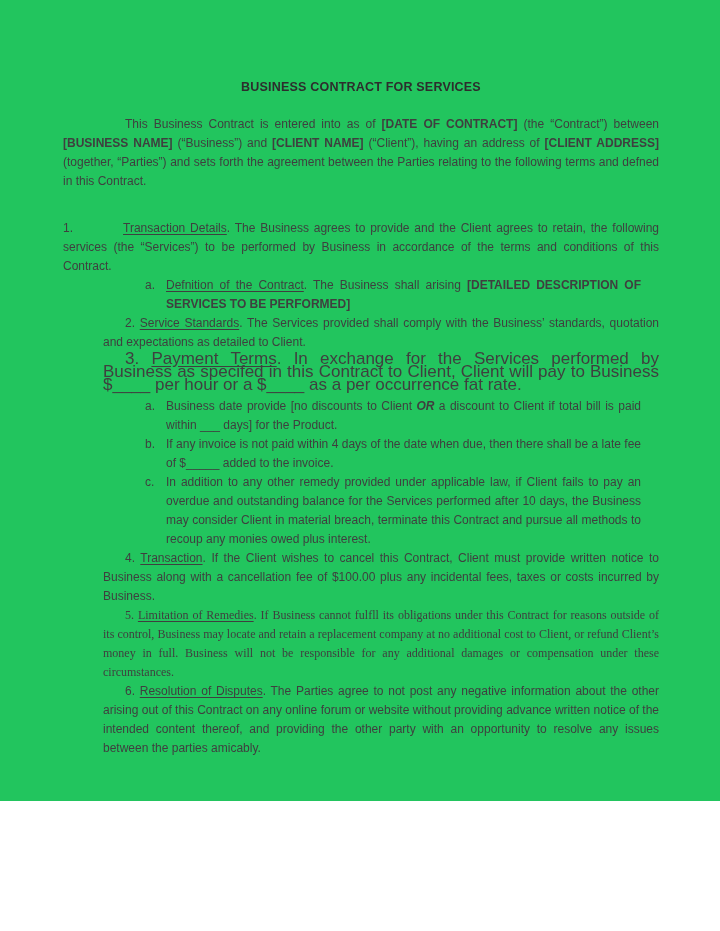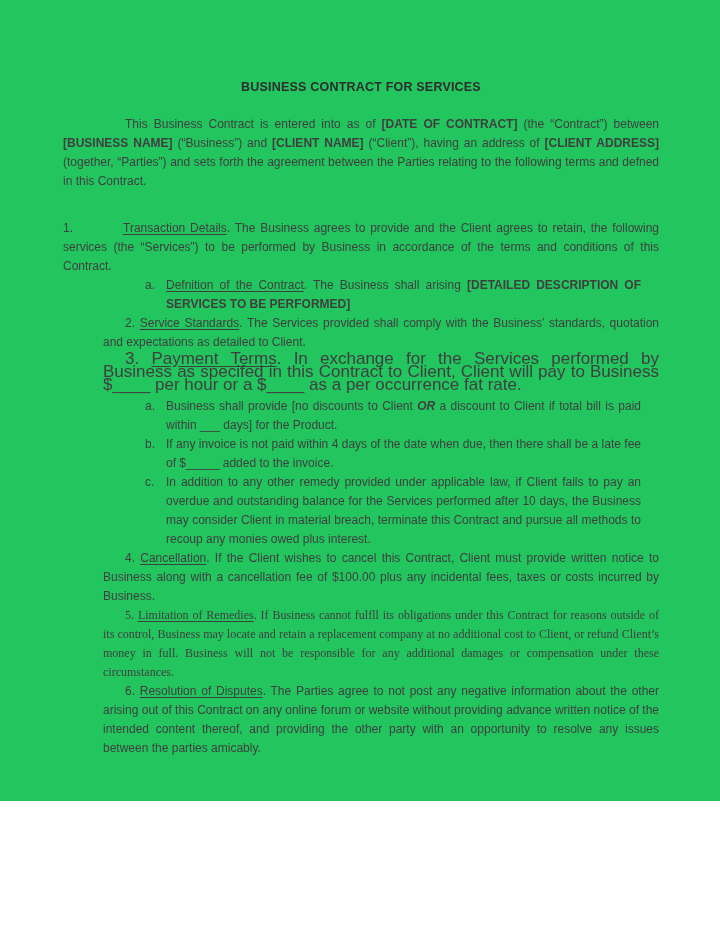--- a/index.html
+++ b/index.html
@@ -102,32 +102,32 @@
       </li>
     </ul>
 
     <p class="para sec-indent mt-gap"><span>2. </span><span class="u">Service Standards</span><span>. The Services provided shall comply with the Business’ standards, quotation and expectations as detailed to Client.</span></p>
 
     <p class="para sec-indent small mt-11"><span>3. </span><span class="u">Payment Terms</span><span>. In exchange for the Services performed by Business as specifed in this Contract to Client, Client will pay to Business $____ per hour or a $____ as a per occurrence fat rate.</span></p>
 
     <ul class="sub-list list-mt">
       <li class="sub-item">
         <span class="marker">a.</span>
-        <span class="itext"><span>Business shall provide [no discounts to Client </span><span class="b i">OR</span><span> a discount to Client if total bill is paid within ___ days] for the Product.</span></span>
+        <span class="itext"><span>Business date provide [no discounts to Client </span><span class="b i">OR</span><span> a discount to Client if total bill is paid within ___ days] for the Product.</span></span>
       </li>
       <li class="sub-item">
         <span class="marker">b.</span>
         <span class="itext"><span>If any invoice is not paid within 4 days of the date when due, then there shall be a late fee of $_____ added to the invoice.</span></span>
       </li>
       <li class="sub-item">
         <span class="marker">c.</span>
         <span class="itext"><span>In addition to any other remedy provided under applicable law, if Client fails to pay an overdue and outstanding balance for the Services performed after 10 days, the Business may consider Client in material breach, terminate this Contract and pursue all methods to recoup any monies owed plus interest.</span></span>
       </li>
     </ul>
 
-    <p class="para sec-indent mt-12"><span>4. </span><span class="u">Cancellation</span><span>. If the Client wishes to cancel this Contract, Client must provide written notice to Business along with a cancellation fee of $100.00 plus any incidental fees, taxes or costs incurred by Business.</span></p>
+    <p class="para sec-indent mt-12"><span>4. </span><span class="u">Transaction</span><span>. If the Client wishes to cancel this Contract, Client must provide written notice to Business along with a cancellation fee of $100.00 plus any incidental fees, taxes or costs incurred by Business.</span></p>
 
     <p class="para sec-indent mt-6"><span>5. </span><span class="u">Limitation of Remedies</span><span>. If Business cannot fulfll its obligations under this Contract for reasons outside of its control, Business may locate and retain a replacement company at no additional cost to Client, or refund Client’s money in full. Business will not be responsible for any additional damages or compensation under these circumstances.</span></p>
 
     <p class="para sec-indent mt-10"><span>6. </span><span class="u">Resolution of Disputes</span><span>. The Parties agree to not post any negative information about the other arising out of this Contract on any online forum or website without providing advance written notice of the intended content thereof, and providing the other party with an opportunity to resolve any issues between the parties amicably.</span></p>
 
   </div>
 </div>
 
 </body></html>

